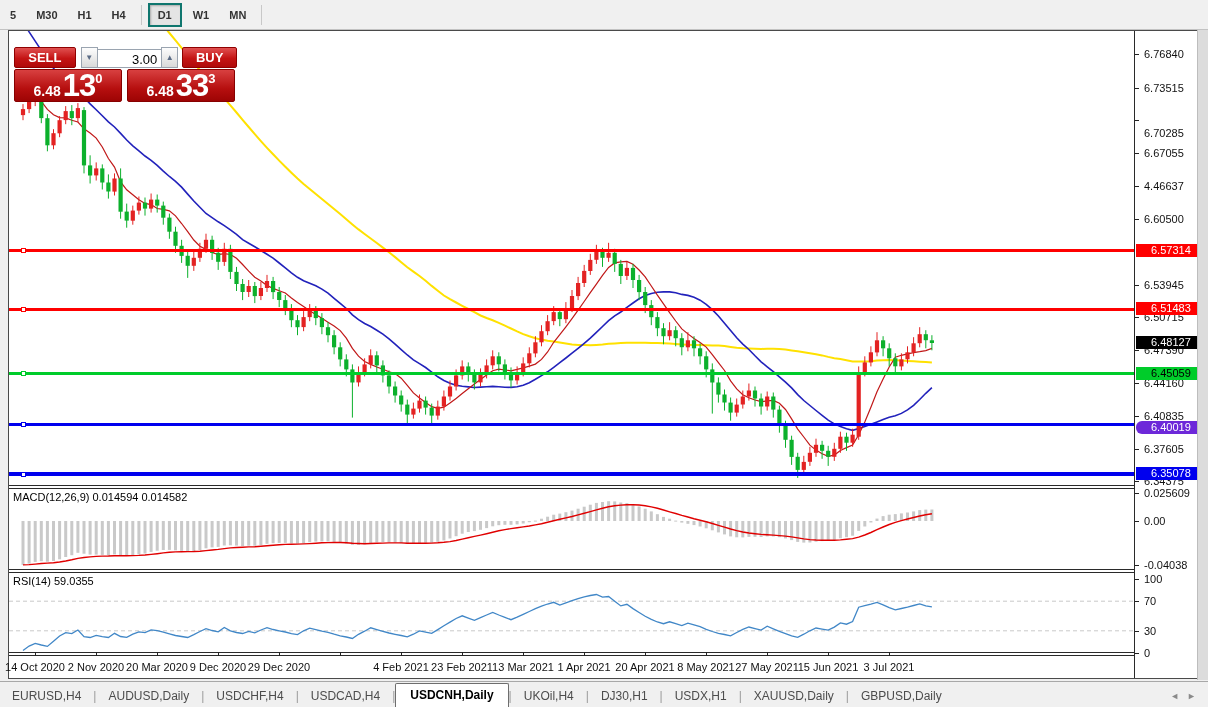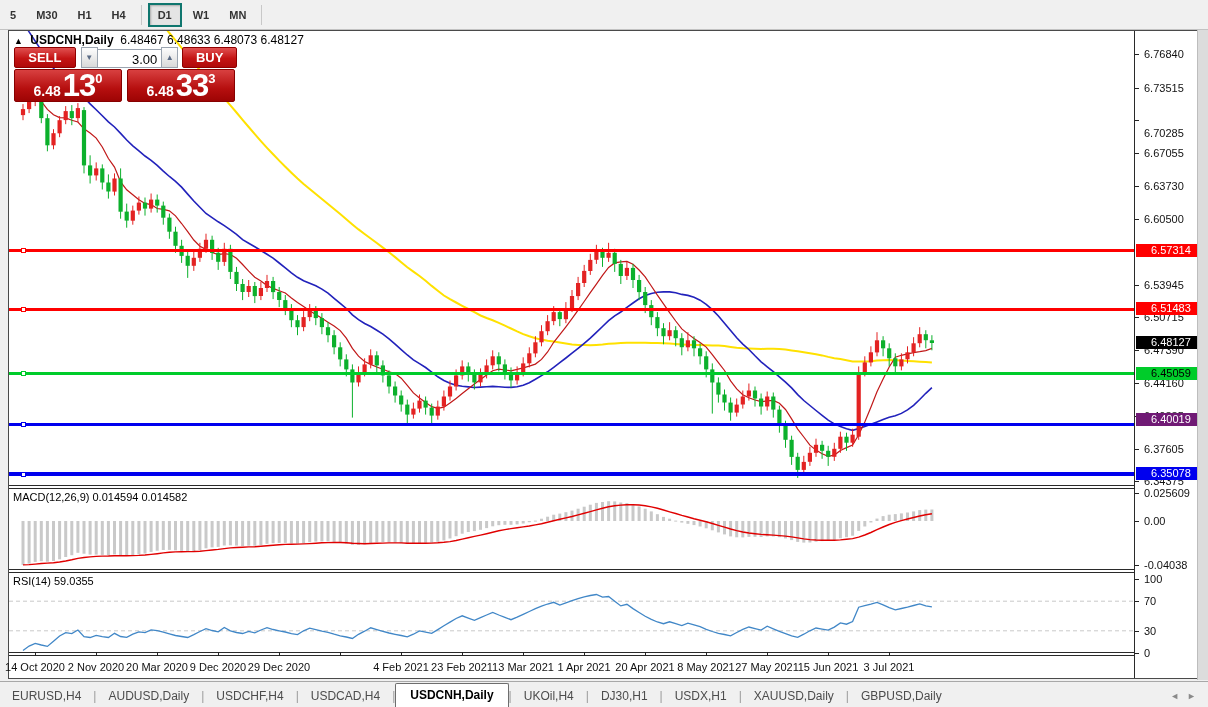--- a/index.html
+++ b/index.html
@@ -886,67 +886,59 @@
     <div id="axis-col">
         <div class="tick-dash" style="top: 23px;"></div>
         <div class="tick-label" style="top: 17px;">6.76840</div>
         <div class="tick-dash" style="top: 57px;"></div>
         <div class="tick-label" style="top: 51px;">6.73515</div>
         <div class="tick-dash" style="top: 89px;"></div>
         <div class="tick-label" style="top: 96px;">6.70285</div>
         <div class="tick-dash" style="top: 122px;"></div>
         <div class="tick-label" style="top: 116px;">6.67055</div>
         <div class="tick-dash" style="top: 155px;"></div>
-        <div class="tick-label" style="top: 149px;">6.63730</div>
+        <div class="tick-label" style="top: 149px;">4.46637</div>
         <div class="tick-dash" style="top: 188px;"></div>
         <div class="tick-label" style="top: 182px;">6.60500</div>
         <div class="tick-dash" style="top: 254px;"></div>
         <div class="tick-label" style="top: 248px;">6.53945</div>
         <div class="tick-dash" style="top: 286px;"></div>
         <div class="tick-label" style="top: 280px;">6.50715</div>
         <div class="tick-dash" style="top: 319px;"></div>
         <div class="tick-label" style="top: 313px;">6.47390</div>
         <div class="tick-dash" style="top: 352px;"></div>
         <div class="tick-label" style="top: 346px;">6.44160</div>
         <div class="tick-dash" style="top: 385px;"></div>
         <div class="tick-label" style="top: 379px;">6.40835</div>
         <div class="tick-dash" style="top: 418px;"></div>
         <div class="tick-label" style="top: 412px;">6.37605</div>
         <div class="tick-dash" style="top: 450px;"></div>
         <div class="tick-label" style="top: 444px;">6.34375</div>
         <div class="price-chip" style="top: 213px; background: rgb(255, 0, 0); color: rgb(255, 255, 255);">6.57314</div>
         <div class="price-chip" style="top: 271px; background: rgb(255, 0, 0); color: rgb(255, 255, 255);">6.51483</div>
         <div class="price-chip" style="top: 336px; background: rgb(0, 204, 42); color: rgb(0, 0, 0);">6.45059</div>
-        <div class="price-chip" style="top: 382px; background: #701a75; color: rgb(255, 255, 255);">6.40019</div>
+        <div class="price-chip" style="top: 390px; background: #6d28d9; color: rgb(255, 255, 255); border-radius: 6px;">6.40019</div>
         <div class="price-chip" style="top: 436px; background: rgb(0, 0, 238); color: rgb(255, 255, 255);">6.35078</div>
         <div class="price-chip" style="top: 305px; background: rgb(0, 0, 0); color: rgb(255, 255, 255);">6.48127</div>
         <div class="tick-dash" style="top: 462px;"></div>
         <div class="tick-label" style="top: 456px;">0.025609</div>
         <div class="tick-dash" style="top: 490px;"></div>
         <div class="tick-label" style="top: 484px;">0.00</div>
         <div class="tick-dash" style="top: 534px;"></div>
         <div class="tick-label" style="top: 528px;">-0.04038</div>
         <div class="tick-dash" style="top: 548px;"></div>
         <div class="tick-label" style="top: 542px;">100</div>
         <div class="tick-dash" style="top: 570px;"></div>
         <div class="tick-label" style="top: 564px;">70</div>
         <div class="tick-dash" style="top: 600px;"></div>
         <div class="tick-label" style="top: 594px;">30</div>
         <div class="tick-dash" style="top: 622px;"></div>
         <div class="tick-label" style="top: 616px;">0</div>
       </div>
 
-    <div id="symbolbar">
-      <span class="tri">▲</span>
-      <b>USDCNH,Daily</b>&nbsp;
-      <span>6.48467</span>
-      <span>6.48633</span>
-      <span>6.48073</span>
-      <span>6.48127</span>
-    </div>
 
     <div id="tradepanel">
       <div id="tp-row1">
         <div id="sell-btn" class="tp-btn">SELL</div>
         <div class="spin-btn" style="margin-left:5px">▼</div>
         <div id="qty-box">3.00</div>
         <div class="spin-btn">▲</div>
         <div id="buy-btn" class="tp-btn">BUY</div>
       </div>
       <div id="tp-row2">

